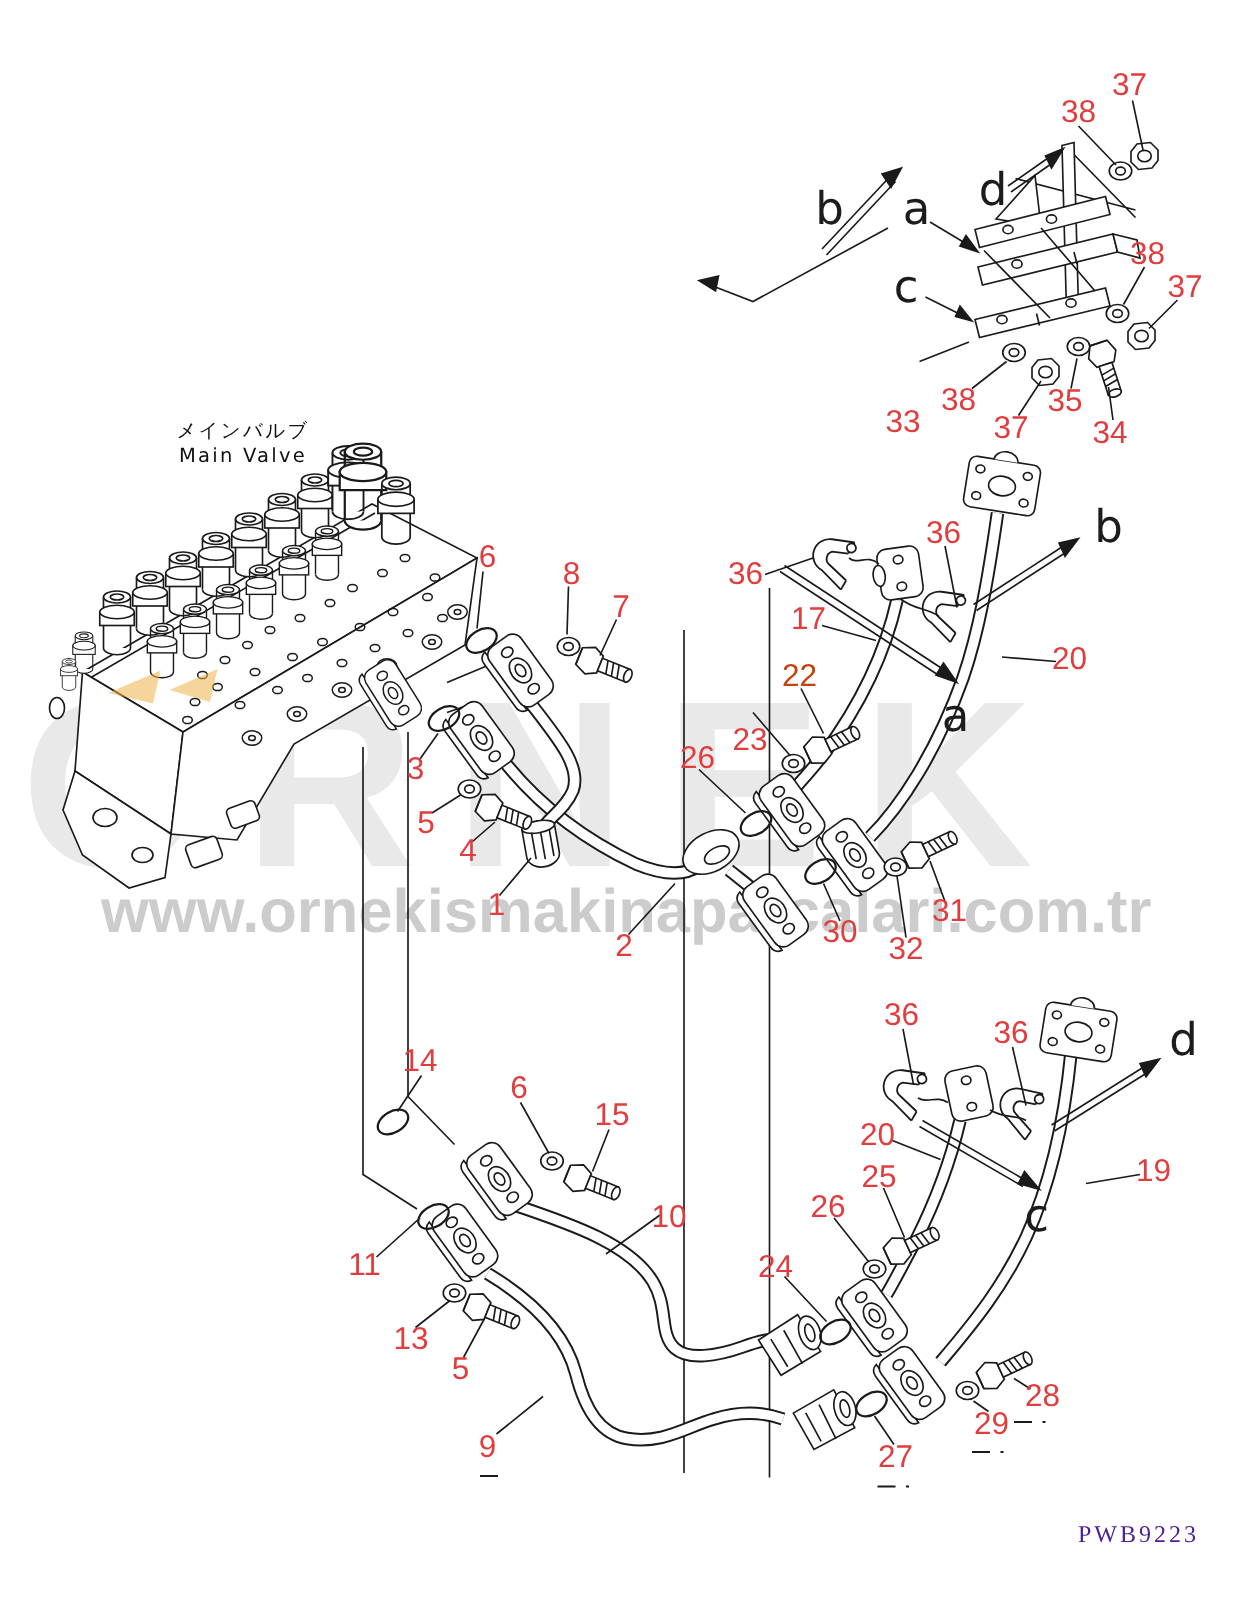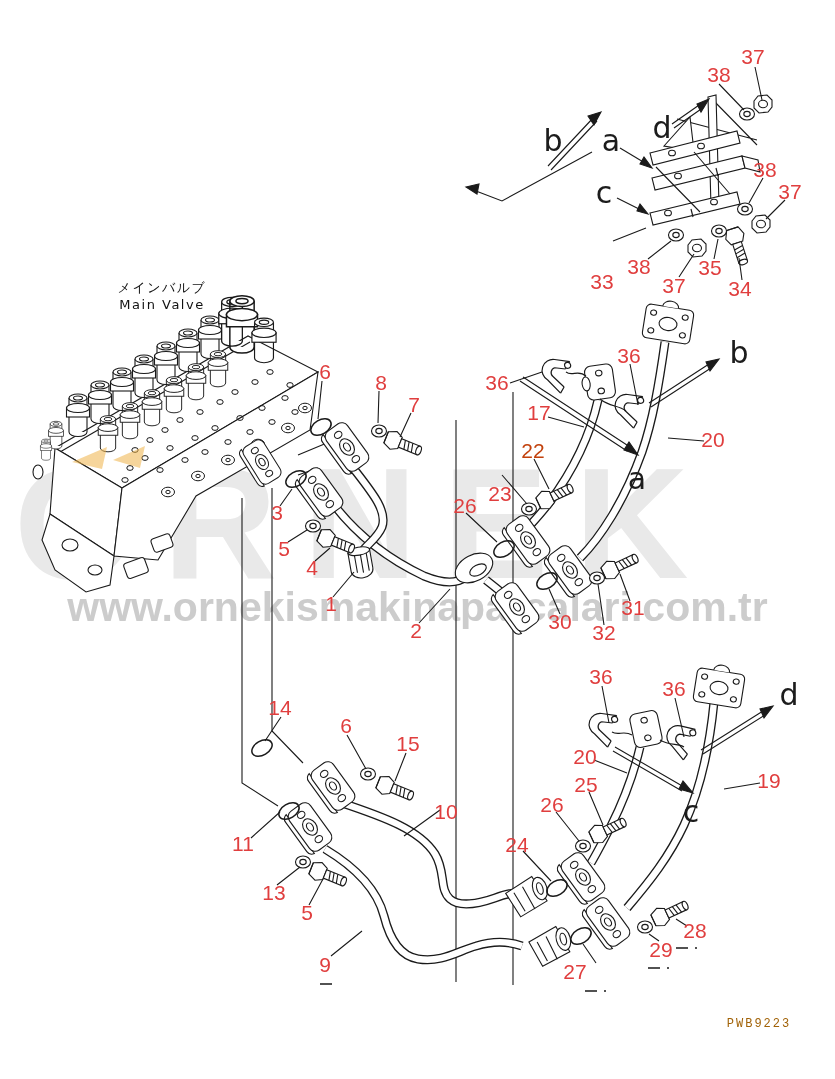--- a/index.html
+++ b/index.html
@@ -10,22 +10,22 @@
           font-family:"Liberation Sans",sans-serif;font-weight:900;font-size:158px;
           letter-spacing:26px;line-height:1;color:#e9e9e9;white-space:nowrap;}
   .wm-url{position:absolute;left:0;top:584px;width:835px;text-align:center;
           font-family:"Liberation Sans",sans-serif;font-weight:bold;font-size:41px;
           color:#cccccc;letter-spacing:0px;white-space:nowrap;}
   svg{position:absolute;left:0;top:0;}
   
   .anno{position:absolute;transform:translate(-50%,0);text-align:center;color:#111;
         font-family:"DejaVu Sans",sans-serif;font-size:13px;letter-spacing:1.5px;
         line-height:17px;white-space:nowrap;}
-  .code{position:absolute;transform:translate(-50%,-50%);color:#a16207;
-        font-family:Liberation Mono, monospace;font-size:12px;letter-spacing:2px;}
+  .code{position:absolute;transform:translate(-50%,-50%);color:#4c1d95;
+        font-family:Liberation Serif, serif;font-size:16px;letter-spacing:2px;}
   
   .num{position:absolute;transform:translate(-50%,-50%);font-size:21px;
        font-family:"Liberation Sans",sans-serif;white-space:nowrap;}
   .vletter{position:absolute;transform:translate(-50%,-50%);font-size:30px;
        font-family:"DejaVu Sans",sans-serif;color:#1c1c1c;white-space:nowrap;}
 </style>
 </head>
 <body>
 
 <div id="stage">
@@ -404,21 +404,21 @@
       <span class="num" style="left: 325px; top: 965px; color: rgb(224, 62, 62);">9</span>
       <span class="num" style="left: 601px; top: 677px; color: rgb(224, 62, 62);">36</span>
       <span class="num" style="left: 674px; top: 689px; color: rgb(224, 62, 62);">36</span>
       <span class="num" style="left: 585px; top: 757px; color: rgb(224, 62, 62);">20</span>
       <span class="num" style="left: 586px; top: 785px; color: rgb(224, 62, 62);">25</span>
       <span class="num" style="left: 552px; top: 805px; color: rgb(224, 62, 62);">26</span>
       <span class="num" style="left: 517px; top: 845px; color: rgb(224, 62, 62);">24</span>
       <span class="num" style="left: 769px; top: 781px; color: rgb(224, 62, 62);">19</span>
       <span class="num" style="left: 695px; top: 931px; color: rgb(224, 62, 62);">28</span>
       <span class="num" style="left: 661px; top: 950px; color: rgb(224, 62, 62);">29</span>
-      <span class="num" style="left: 575px; top: 972px; color: rgb(224, 62, 62);">27</span>
+      <span class="num" style="left: 597px; top: 972px; color: rgb(224, 62, 62);">27</span>
       <span class="vletter" style="left: 553px; top: 140px;">b</span>
       <span class="vletter" style="left: 611px; top: 140px;">a</span>
       <span class="vletter" style="left: 604px; top: 192px;">c</span>
       <span class="vletter" style="left: 662px; top: 127px;">d</span>
       <span class="vletter" style="left: 739px; top: 352px;">b</span>
       <span class="vletter" style="left: 637px; top: 478px;">a</span>
       <span class="vletter" style="left: 789px; top: 694px;">d</span>
       <span class="vletter" style="left: 691px; top: 811px;">c</span>
     </div>
 </div>

